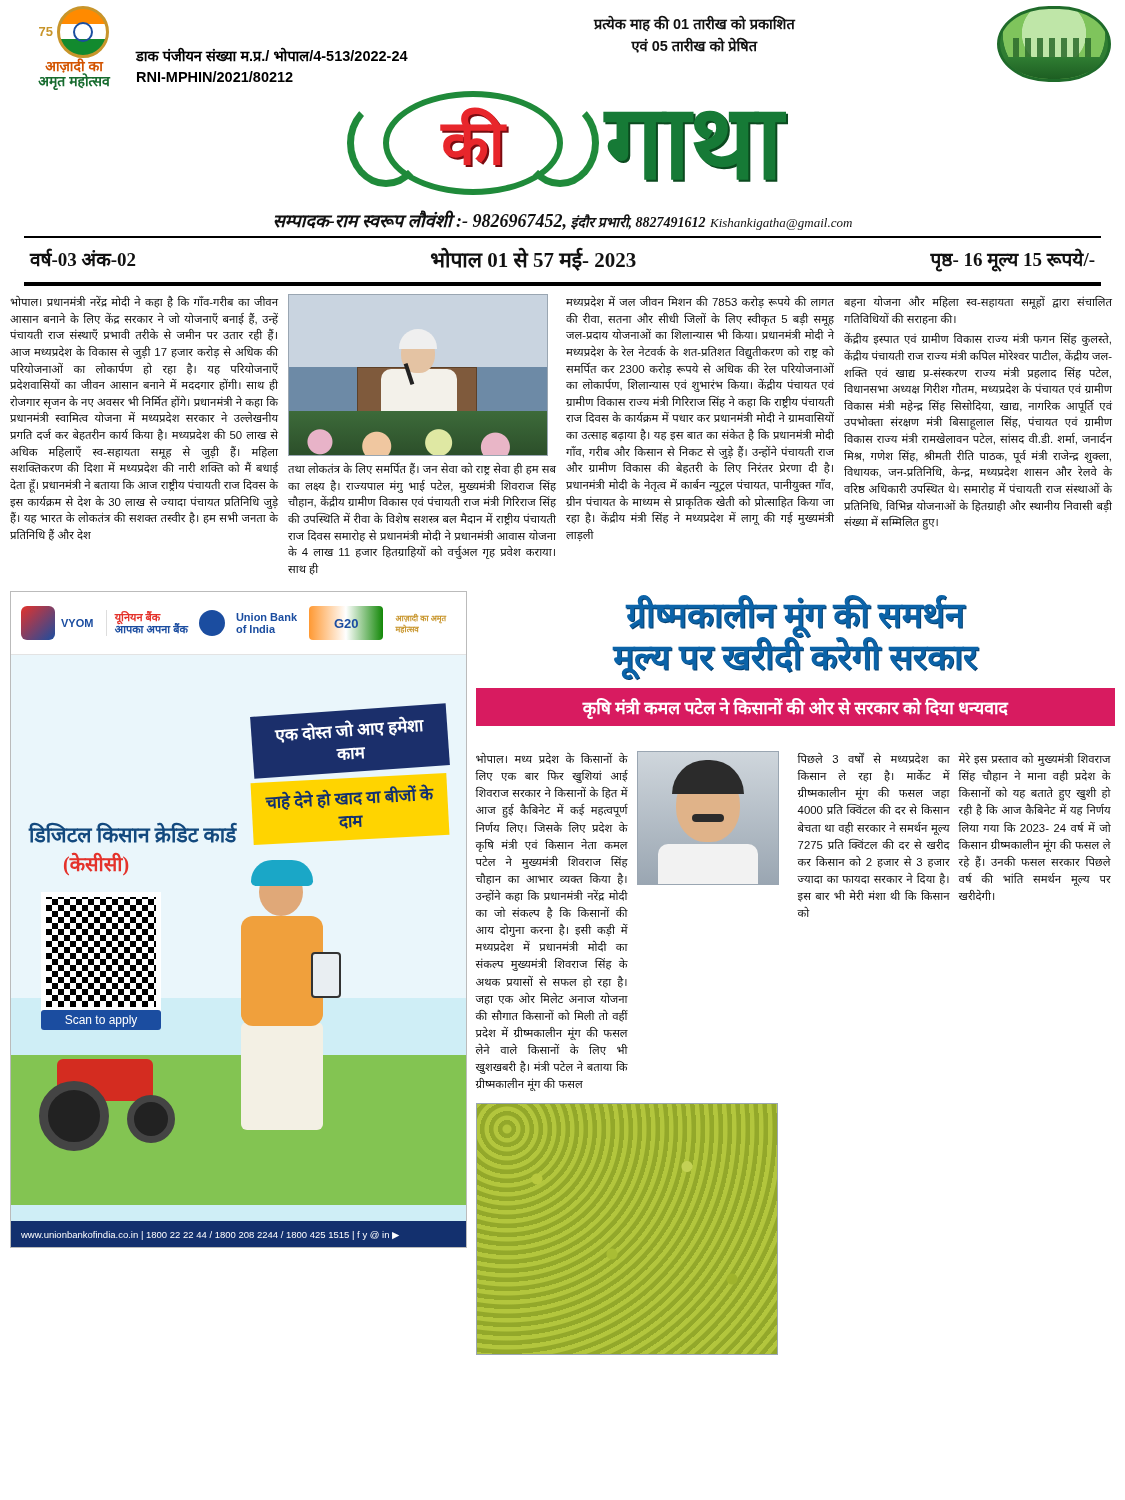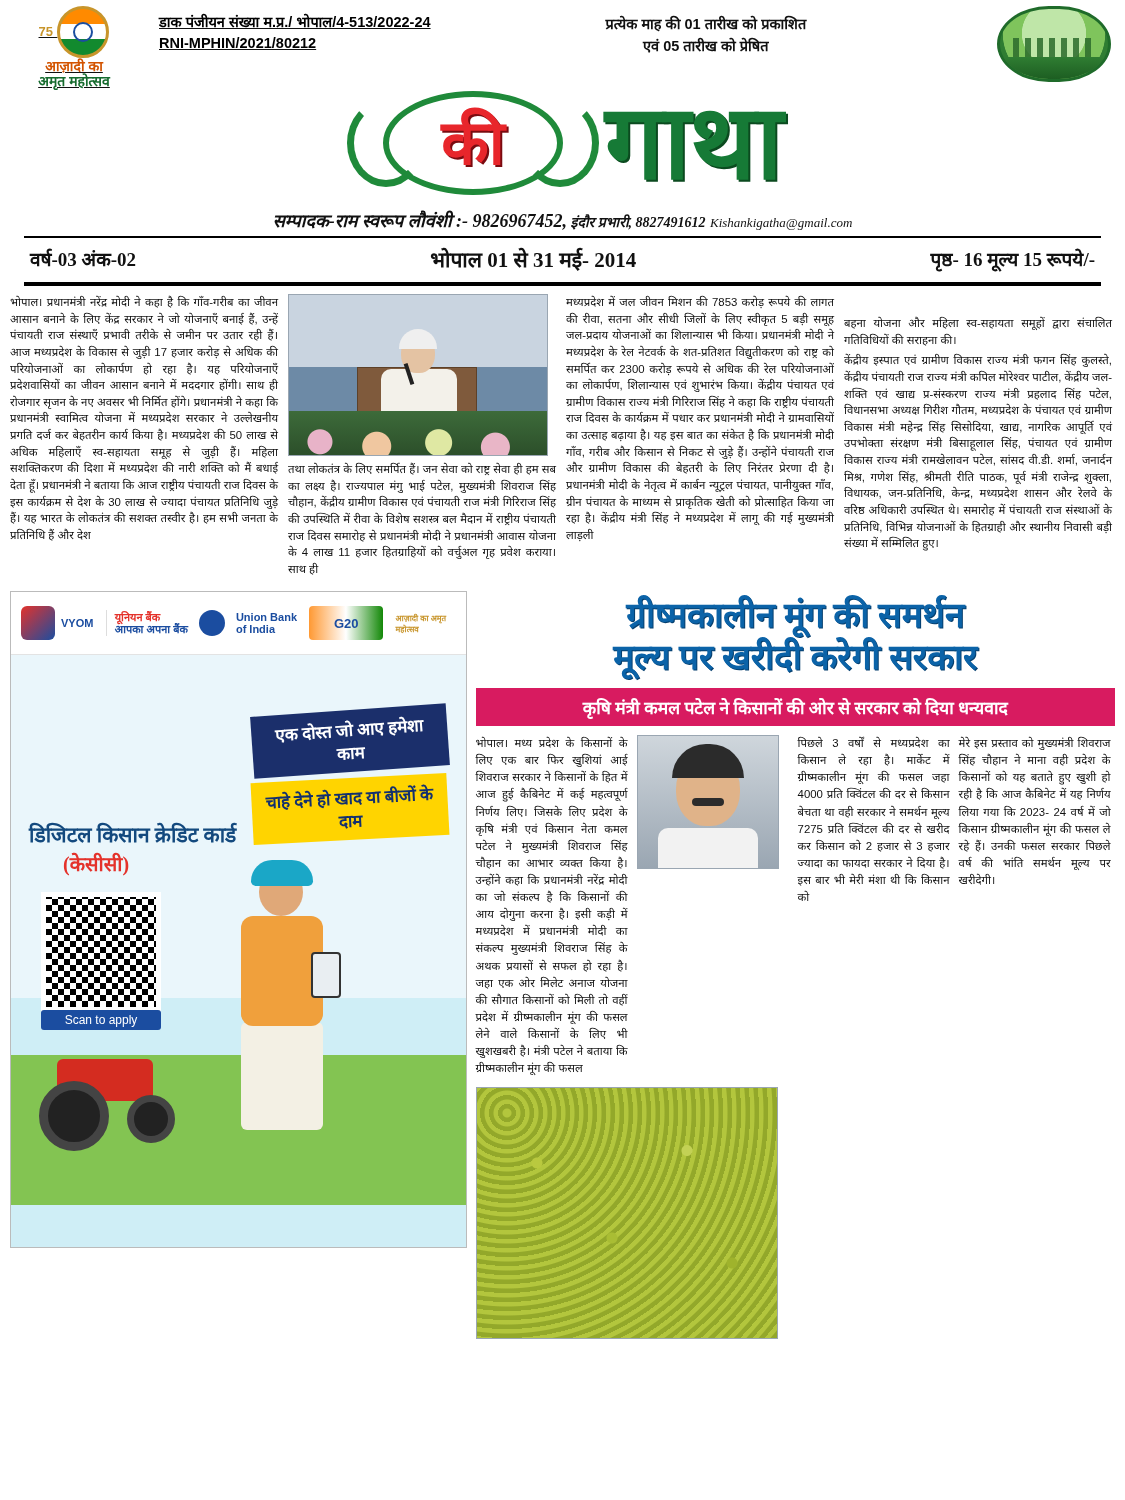--- a/index.html
+++ b/index.html
@@ -10,21 +10,21 @@
     font-family:"Liberation Sans", sans-serif;
     color:#111;
     overflow:hidden;
     position:relative;
   }
   .page{width:1125px;height:1500px;position:relative;}
 
   
   .masthead{padding:6px 14px 0 14px;position:relative;}
   .mh-top{display:flex;align-items:flex-start;justify-content:space-between;height:84px;}
-  .mh-left{display:flex;align-items:flex-start;gap:25px;text-decoration:underline;}
+  .mh-left{display:flex;align-items:flex-end;gap:2px;}
   .azadi{width:120px;text-align:center;line-height:1.05;}
   .azadi .wheel{
     display:inline-block;width:46px;height:46px;border-radius:50%;
     border:3px solid #c8952b;position:relative;vertical-align:middle;
     background:
       linear-gradient(#ff8a00 0 33%, #ffffff 0 66%, #128a2e 0 100%);
   }
   .azadi .wheel:after{
     content:"";position:absolute;left:50%;top:50%;width:16px;height:16px;
     transform:translate(-50%,-50%);border-radius:50%;border:2px solid #1b4ea0;
@@ -116,21 +116,21 @@
     text-shadow:1px 1px 0 #8d1114;
   }
 
   
   .lead-body{display:flex;margin:8px 10px 0 10px;gap:10px;}
   .col{font-size:11.4px;line-height:1.46;text-align:justify;}
   .col p{margin:0 0 4px 0;}
   .c1{width:268px;}
   .c2{width:268px;}
   .c3{width:268px;}
-  .c4{width:268px;margin-top:21px;}
+  .c4{width:268px;}
   .lead-photo{
     width:258px;height:160px;margin:0 0 5px 0;
     background:linear-gradient(#b9c6d4,#8fa3b8);
     position:relative;overflow:hidden;border:1px solid #9aa6b2;
   }
   .lead-photo .bg{position:absolute;inset:0;background:linear-gradient(#c9d4e0 0 45%, #6d8aa6 45% 100%);}
   .lead-photo .flowers{position:absolute;left:0;right:0;bottom:0;height:44px;
     background:radial-gradient(circle at 12% 70%, #e8b3c8 0 12px, transparent 13px),
                radial-gradient(circle at 34% 80%, #f0c7a0 0 14px, transparent 15px),
                radial-gradient(circle at 58% 72%, #dfe8a3 0 13px, transparent 14px),
@@ -187,21 +187,21 @@
   .sub-headline{
     text-align:center;font-family:"Liberation Serif", serif;font-weight:bold;
     font-size:35px;color:#0b63a8;line-height:1.18;padding:4px 4px 8px 4px;
     text-shadow:1px 1px 0 #063f6e;
   }
   .ribbon{
     background:#d81b60;color:#fff;font-weight:bold;text-align:center;
     font-size:17.5px;padding:7px 4px;font-family:"Liberation Serif", serif;
     border-top:2px solid #fff;border-bottom:2px solid #fff;
   }
-  .sub-body{display:flex;gap:9px;margin-top:7px;}
+  .sub-body{display:flex;gap:9px;margin-top:23px;}
   .sc{width:152px;font-size:11.4px;line-height:1.5;text-align:justify;}
   .sc p{margin:0 0 4px 0;}
   .kp-photo{width:140px;height:132px;background:linear-gradient(#d8dde2,#aab3bd);position:relative;overflow:hidden;border:1px solid #9aa6b2;margin-bottom:5px;}
   .kp-bg{position:absolute;inset:0;background:linear-gradient(#cfd6dc,#9aa6b2);}
   .kp-head{position:absolute;left:38px;top:16px;width:64px;height:74px;border-radius:50% 50% 46% 46%;background:#e0b389;}
   .kp-hair{position:absolute;left:34px;top:8px;width:72px;height:34px;border-radius:36px 36px 0 0;background:#2b2b2b;}
   .kp-mous{position:absolute;left:54px;top:62px;width:32px;height:8px;border-radius:4px;background:#2b2b2b;}
   .kp-body{position:absolute;left:20px;top:92px;width:100px;height:42px;background:#f2f2f2;border-radius:10px 10px 0 0;}
   .moong{width:300px;height:250px;margin-top:6px;border:1px solid #9aa6b2;background:
      radial-gradient(circle at 20% 30%, #b9c93f 0 5px, transparent 6px),
@@ -249,21 +249,21 @@
     </div>
 
 
     <div class="editorline">
       <span>सम्पादक-राम स्वरूप लौवंशी :- 9826967452,</span><span class="small"> इंदौर प्रभारी, 8827491612</span>
       <span class="mail">Kishankigatha@gmail.com</span>
     </div>
 
     <div class="issuebar">
       <div>वर्ष-03   अंक-02</div>
-      <div class="mid">भोपाल 01 से 31 मई- 2014</div>
+      <div class="mid">भोपाल 01 से 57 मई- 2023</div>
       <div>पृष्ठ- 16   मूल्य 15 रूपये/-</div>
     </div>
   </div>
 
 
   <div class="lead-body">
     <div class="col c1">
       <p>भोपाल। प्रधानमंत्री नरेंद्र मोदी ने कहा है कि गाँव-गरीब का जीवन आसान बनाने के लिए केंद्र सरकार ने जो योजनाएँ बनाई हैं, उन्हें पंचायती राज संस्थाएँ प्रभावी तरीके से जमीन पर उतार रही हैं। आज मध्यप्रदेश के विकास से जुड़ी 17 हजार करोड़ से अधिक की परियोजनाओं का लोकार्पण हो रहा है। यह परियोजनाएँ प्रदेशवासियों का जीवन आसान बनाने में मददगार होंगी। साथ ही रोजगार सृजन के नए अवसर भी निर्मित होंगे। प्रधानमंत्री ने कहा कि प्रधानमंत्री स्वामित्व योजना में मध्यप्रदेश सरकार ने उल्लेखनीय प्रगति दर्ज कर बेहतरीन कार्य किया है। मध्यप्रदेश की 50 लाख से अधिक महिलाएँ स्व-सहायता समूह से जुड़ी हैं। महिला सशक्तिकरण की दिशा में मध्यप्रदेश की नारी शक्ति को मैं बधाई देता हूँ। प्रधानमंत्री ने बताया कि आज राष्ट्रीय पंचायती राज दिवस के इस कार्यक्रम से देश के 30 लाख से ज्यादा पंचायत प्रतिनिधि जुड़े हैं। यह भारत के लोकतंत्र की सशक्त तस्वीर है। हम सभी जनता के प्रतिनिधि हैं और देश</p>
     </div>
     <div class="col c2">
@@ -330,20 +330,21 @@
         <div class="f-turban"></div>
         <div class="f-phone"></div>
       </div>
 
       <div class="tractor">
         <div class="t-body"></div>
         <div class="t-wheel1"></div>
         <div class="t-wheel2"></div>
       </div>
 
+      <div class="ad-foot">www.unionbankofindia.co.in  |  1800 22 22 44 / 1800 208 2244 / 1800 425 1515  |  f  y  @  in  ▶</div>
     </div>
 
     <div class="right-col">
       <div class="sub-headline">
         <div>ग्रीष्मकालीन मूंग की समर्थन</div>
         <div>मूल्य पर खरीदी करेगी सरकार</div>
       </div>
       <div class="ribbon">कृषि मंत्री कमल पटेल ने किसानों की ओर से सरकार को दिया धन्यवाद</div>
 
       <div class="sub-body">

